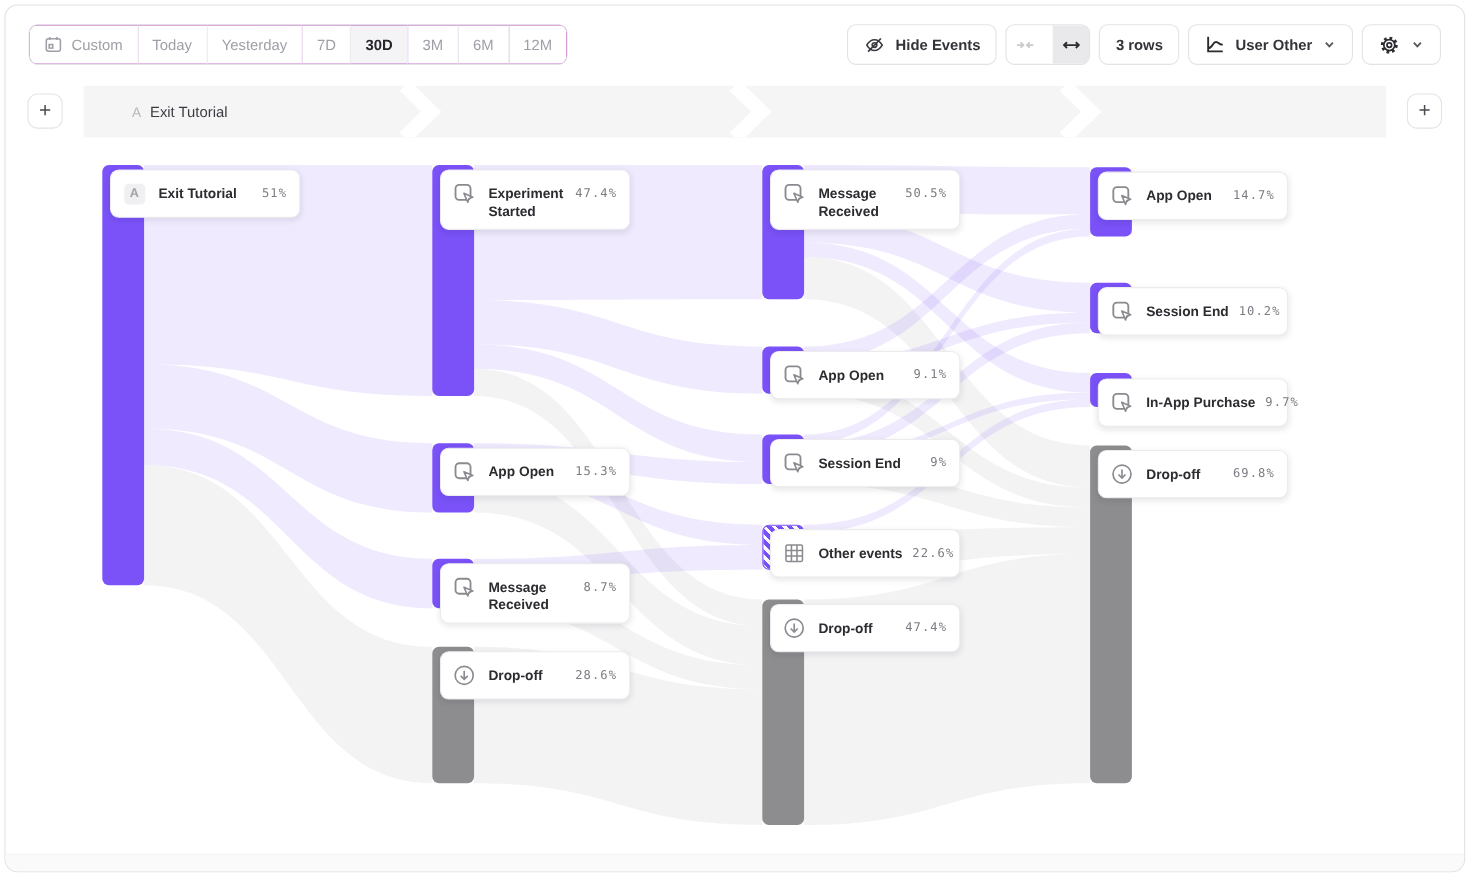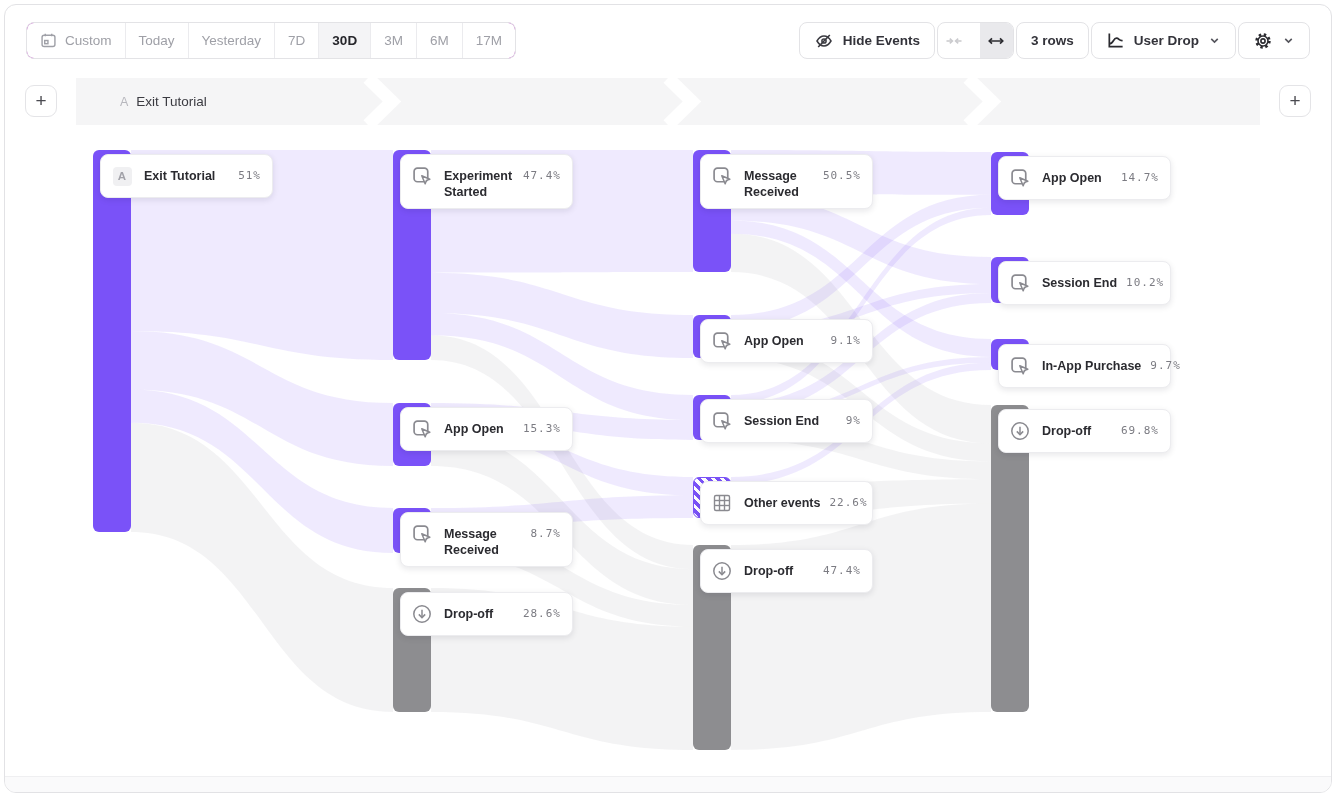--- a/index.html
+++ b/index.html
@@ -10,21 +10,21 @@
 
   
   .toolbar { position:absolute; left:26px; right:26px; top:22px; height:37px;
     display:flex; justify-content:space-between; align-items:center; }
   .seg-group { display:flex; align-items:stretch; height:37px; border:1px solid #E3E3E6;
     border-radius:8px; background:#a21caf; overflow:hidden; }
   .seg-btn { display:flex; align-items:center; gap:8px; padding:0 13px; font-size:13.5px;
     color:#9FA0A7; border-right:1px solid #EBEBEE; cursor:pointer; background:#fff; white-space:nowrap; }
   .seg-btn:last-child { border-right:none; }
   .seg-btn.selected { background:#F4F4F6; color:#26262B; font-weight:bold; }
-  .tb-right { display:flex; align-items:center; gap:2px;justify-content:flex-end; }
+  .tb-right { display:flex; align-items:center; gap:8px;justify-content:flex-end; }
   .tb-btn { display:flex; align-items:center; gap:9px; height:37px; padding:0 14px;
     border:1px solid #E3E3E6; border-radius:8px; background:#fff; font-size:13.5px;
     font-weight:bold; color:#33333A; cursor:pointer; white-space:nowrap; }
   .icon-cell { display:flex; align-items:center; justify-content:center; width:33px; height:100%; cursor:pointer; }
   .icon-cell.dim svg { opacity:.45; }
   .icon-cell.selected { background:#E9E9EC; }
   .arrow-group { padding:0; overflow:hidden; }
 
   
   .add-btn { position:absolute; top:85px; width:32px; height:32px; border:1px solid #E4E4E7;
@@ -291,21 +291,21 @@
       <div class="seg-btn selected">
         <span>30D</span>
       </div>
       <div class="seg-btn">
         <span>3M</span>
       </div>
       <div class="seg-btn">
         <span>6M</span>
       </div>
       <div class="seg-btn">
-        <span>17M</span>
+        <span>12M</span>
       </div>
     </div>
 
   <div class="tb-right">
     <div class="tb-btn">
       <span class="nicon" style="width:20px;height:20px;flex-basis:20px">
         <svg width="20" height="20" viewBox="0 0 20 20" fill="none" stroke="#3A3A40" stroke-width="1.5">
           <path d="M3 10 C5 6.6 7.7 5.1 10 5.1 C12.3 5.1 15 6.6 17 10 C15 13.4 12.3 14.9 10 14.9 C7.7 14.9 5 13.4 3 10 Z"></path>
           <circle cx="10" cy="10" r="2.1"></circle>
           <line x1="4.2" y1="16" x2="15.8" y2="4" stroke-width="1.6"></line>
@@ -336,21 +336,21 @@
       <span>3 rows</span>
     </div>
 
     <div class="tb-btn">
       <span>
         <svg width="19" height="19" viewBox="0 0 20 20" fill="none" stroke="#2B2B30" stroke-width="1.8">
           <path d="M3.5 2.5 V16.5 H17.5"></path>
           <path d="M3.5 13.5 C8 13.5 7.5 7.5 11 7.5 C14 7.5 13.5 10.5 17.5 10"></path>
         </svg>
       </span>
-      <span>User Drop</span>
+      <span>User Other</span>
       <span>
         <svg width="13" height="13" viewBox="0 0 14 14" fill="none" stroke="#55555C" stroke-width="1.7">
           <path d="M3.5 5.2 L7 8.8 L10.5 5.2"></path>
         </svg>
       </span>
     </div>
 
     <div class="tb-btn">
       <span>
         <svg width="20" height="20" viewBox="0 0 20 20" fill="none">

